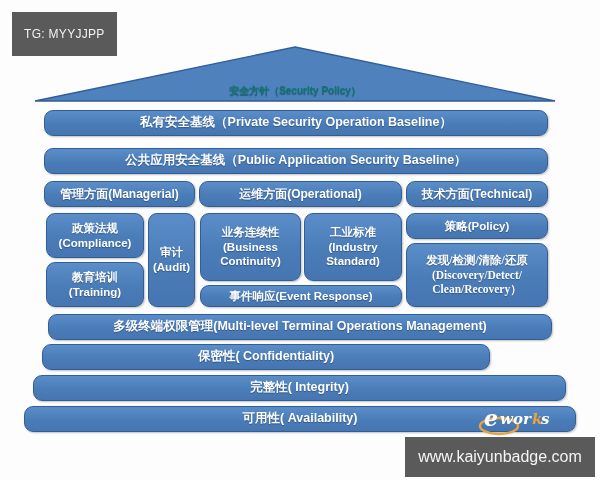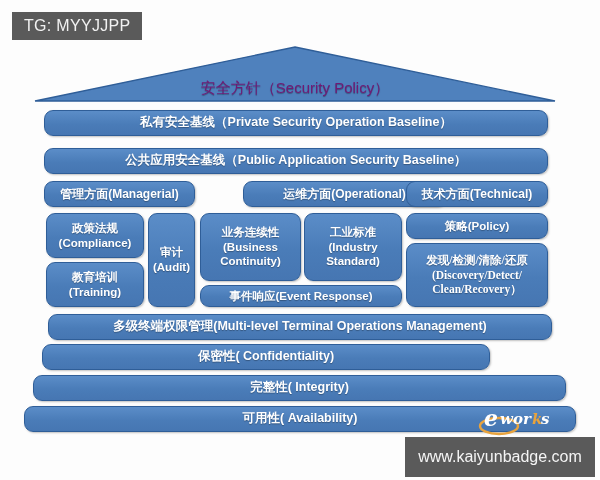--- a/index.html
+++ b/index.html
@@ -8,42 +8,42 @@
     background:#ffffff;
     font-family:"Liberation Sans","DejaVu Sans",sans-serif;
     overflow:hidden;
   }
   #stage{position:relative;width:600px;height:480px;background:#fdfdfd;}
 
   
   .tg-tag{
     position:absolute;left:12px;top:12px;
     background:#5a5a5a;color:#f2f2f2;
-    font-size:16px;line-height:28px;
-    padding:0 12px;height:28px;
+    font-size:12px;line-height:28px;
+    padding:8px 12px;height:28px;
     letter-spacing:.3px;
     white-space:nowrap;
   }
 
   
   .watermark{
     position:absolute;left:405px;top:437px;
     width:190px;height:40px;
     background:#5a5a5a;color:#f4f4f4;
     font-size:16px;line-height:40px;
     text-align:center;white-space:nowrap;
   }
 
   
   .roof-wrap{position:absolute;left:33px;top:45px;width:524px;height:58px;}
   .roof-wrap svg{display:block;}
   .roof-label{
     position:absolute;left:0;top:0;width:524px;height:58px;
     display:flex;align-items:flex-end;justify-content:center;
-    color:#701a75;font-size:15px;font-weight:normal;
+    color:#0f766e;font-size:10px;font-weight:bold;
     padding-bottom:5px;box-sizing:border-box;
     text-shadow:0 1px 1px rgba(0,0,0,.35);
     white-space:nowrap;
   }
 
   
   .band{
     position:absolute;
     background:linear-gradient(180deg,#5b8dc8 0%,#4a7cb8 55%,#4676b2 100%);
     border:1px solid #2e5party;
@@ -81,21 +81,21 @@
     </svg>
     <div class="roof-label">安全方针（Security Policy）</div>
   </div>
 
   <div class="band" style="left:44px;top:110px;width:504px;height:26px;">私有安全基线（Private Security Operation Baseline）</div>
 
   <div class="band" style="left:44px;top:148px;width:504px;height:26px;">公共应用安全基线（Public Application Security Baseline）</div>
 
   <div class="band col-head" style="left:44px;top:181px;width:151px;height:26px;">管理方面(Managerial)</div>
 
-  <div class="band col-head" style="left:199px;top:181px;width:203px;height:26px;margin-left:44px;">运维方面(Operational)</div>
+  <div class="band col-head" style="left:199px;top:181px;width:203px;height:26px;">运维方面(Operational)</div>
 
   <div class="band col-head" style="left:406px;top:181px;width:142px;height:26px;">技术方面(Technical)</div>
 
   <div class="band multi" style="left:46px;top:213px;width:98px;height:45px;white-space:pre-line;">政策法规
 (Compliance)</div>
 
   <div class="band multi" style="left:46px;top:262px;width:98px;height:45px;white-space:pre-line;">教育培训
 (Training)</div>
 
   <div class="band multi" style="left:148px;top:213px;width:47px;height:94px;white-space:pre-line;">审计

